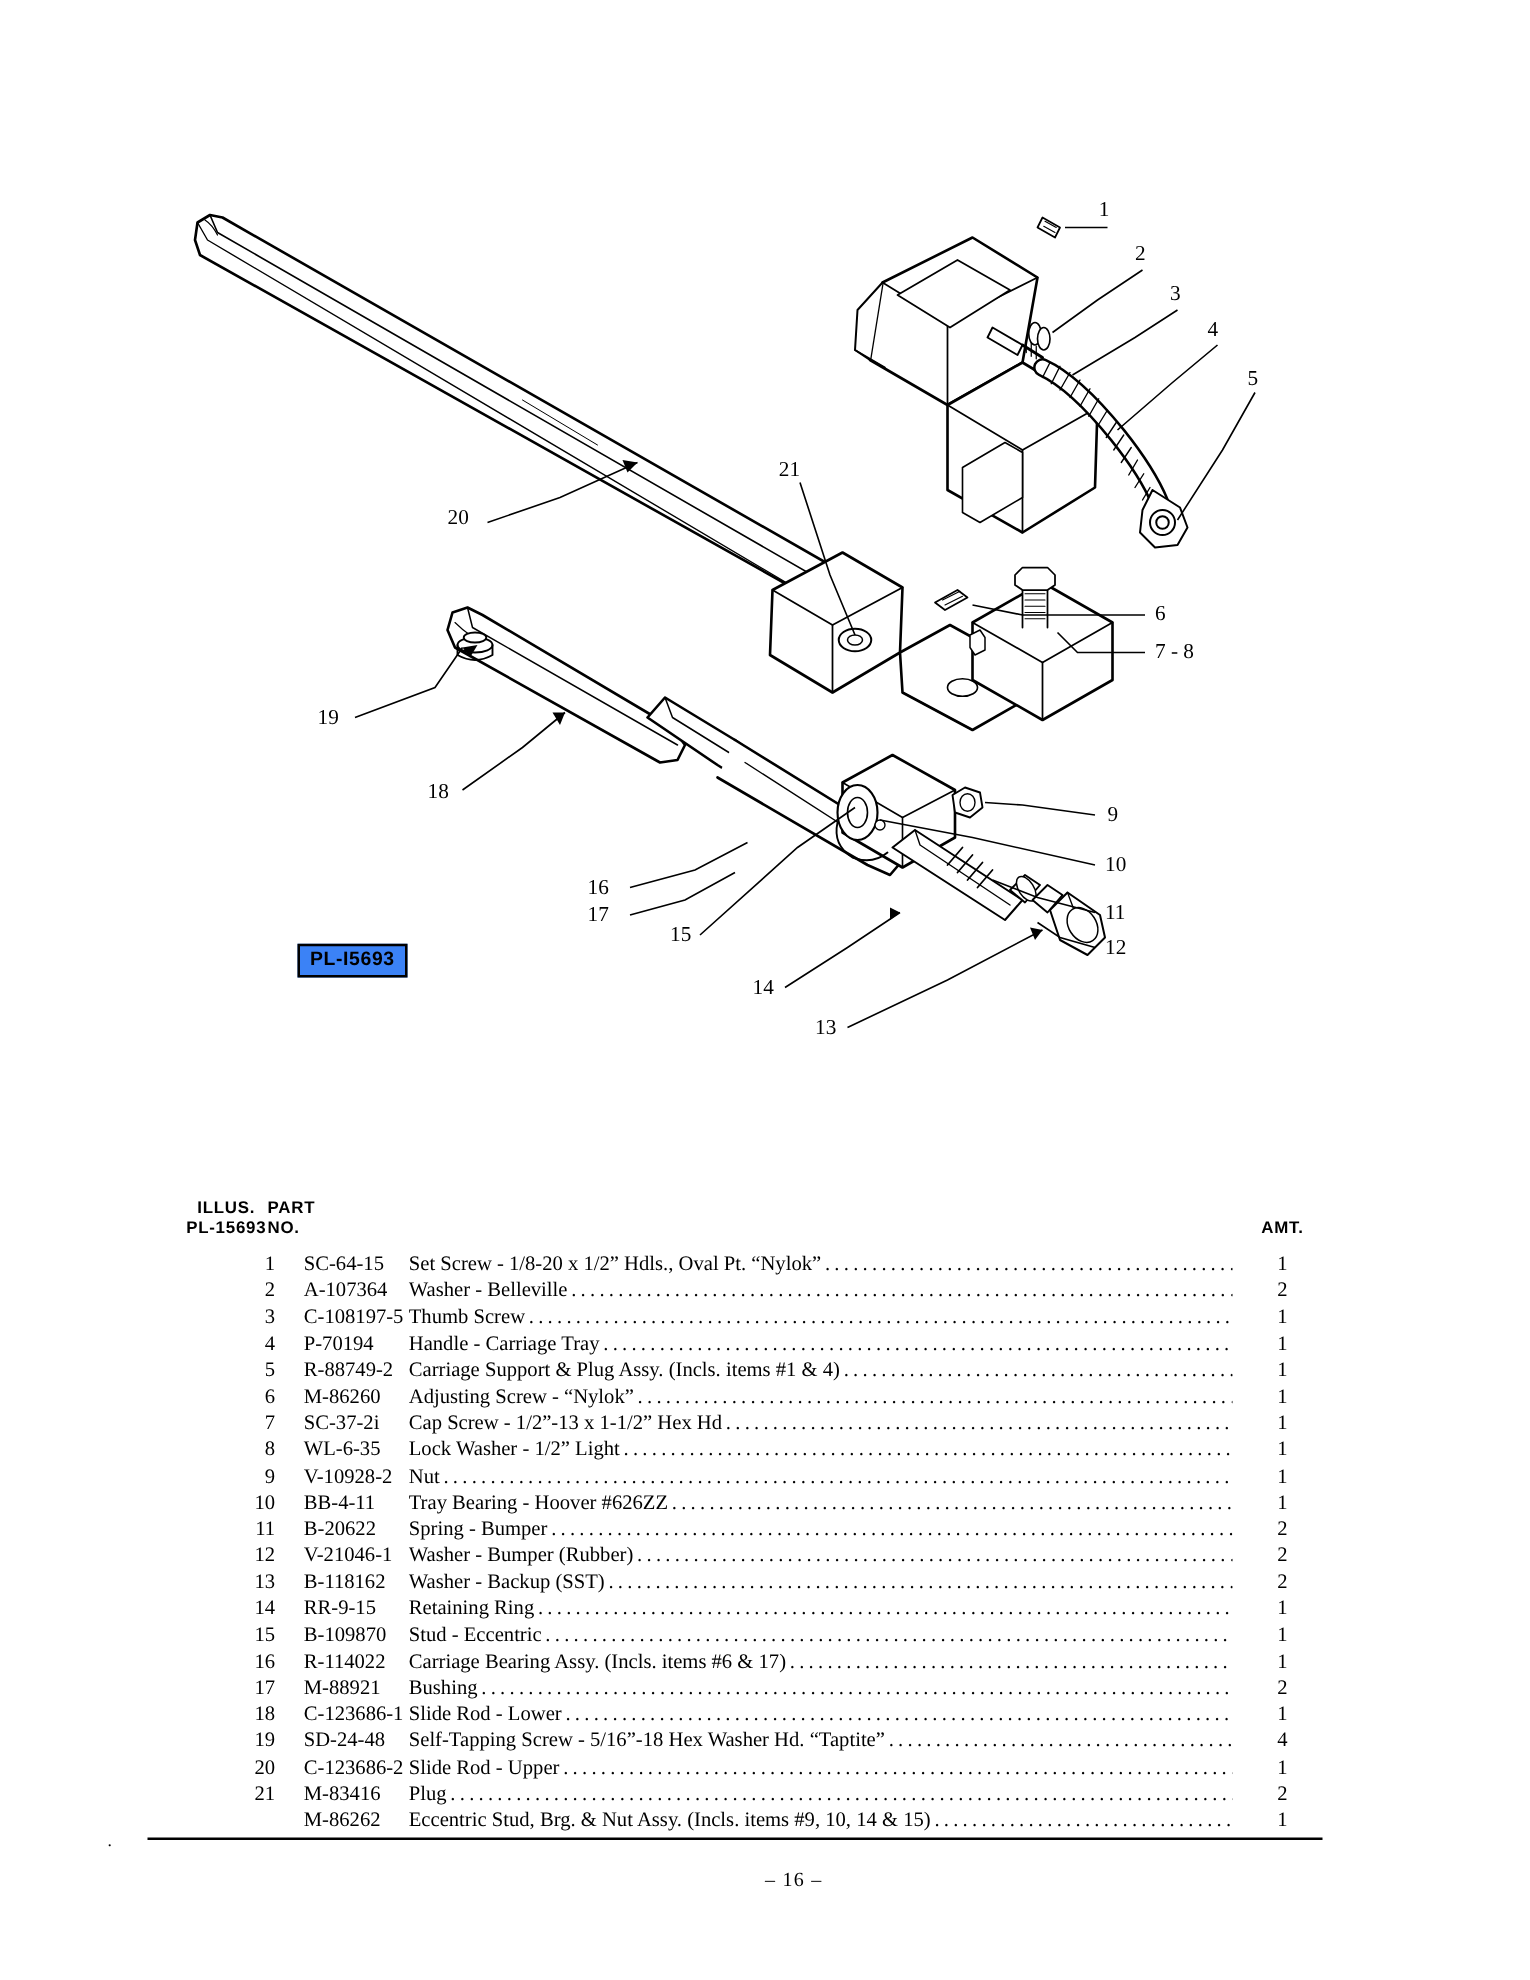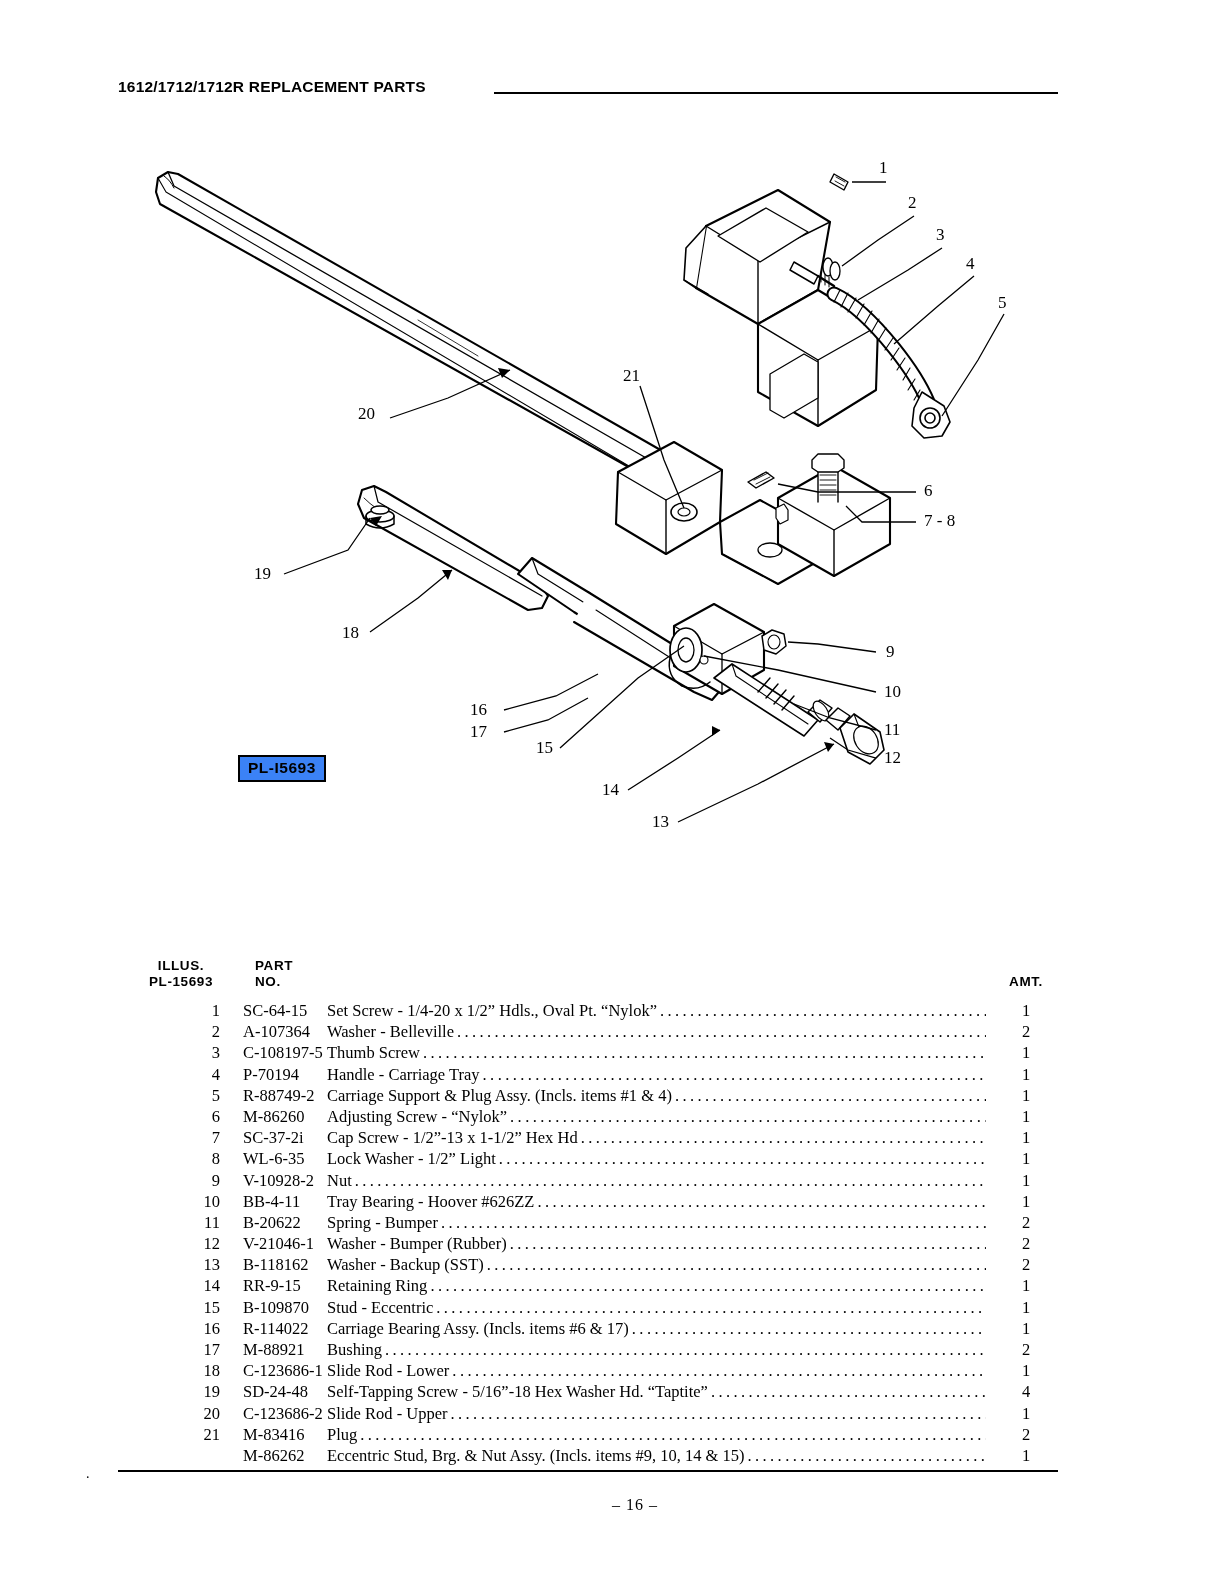--- a/index.html
+++ b/index.html
@@ -116,21 +116,20 @@
     text-align: center;
     line-height: 16px;
   }
   .th-part {
     position: absolute;
     left: 96px;
     top: 0;
     width: 110px;
     text-align: left;
     line-height: 16px;
-    margin-left: 41px;
   }
   .th-name {
     position: absolute;
     left: 300px;
     top: 16px;
     width: 560px;
     text-align: center;
   }
   .th-amt {
     position: absolute;
@@ -201,24 +200,20 @@
     font-size: 16px;
     letter-spacing: 1px;
     padding-left: 24px;
   }
 </style>
 </head>
 <body>
 
 <div class="page">
 
-  <div class="header">
-    <div class="header-title">1612/1712/1712R REPLACEMENT PARTS</div>
-    <div class="header-rule"></div>
-  </div>
 
   <div class="figure">
     <svg width="960" height="740" viewBox="0 0 960 740">
       <g fill="none" stroke="#000" stroke-width="2.1" stroke-linejoin="round" stroke-linecap="round">
 
         <path d="M38 62 L40 48 L50 42 L60 44 L560 330 L566 344 L560 356 L548 358 L42 74 Z" fill="#fff"></path>
         <path d="M50 42 L56 56 L556 344" stroke-width="1.3"></path>
         <path d="M40 48 L48 62 L548 358" stroke-width="1.1"></path>
         <ellipse cx="553" cy="343" rx="9" ry="13" transform="rotate(-30 553 343)" stroke-width="1.5"></ellipse>
         <path d="M46 46 Q52 50 56 58" stroke-width="1"></path>
@@ -416,21 +411,21 @@
         <div>PART</div>
         <div>NO.</div>
       </div>
       <div class="th-amt">AMT.</div>
     </div>
 
     <div id="rows">
         <div class="row">
           <div class="c-illus">1</div>
           <div class="c-part">SC-64-15</div>
-          <div class="c-name"><span class="txt">Set Screw - 1/4-20 x 1/2” Hdls., Oval Pt. “Nylok”</span><span class="leader">........................................................................................................................</span></div>
+          <div class="c-name"><span class="txt">Set Screw - 1/8-20 x 1/2” Hdls., Oval Pt. “Nylok”</span><span class="leader">........................................................................................................................</span></div>
           <div class="c-amt">1</div>
         </div>
         <div class="row">
           <div class="c-illus">2</div>
           <div class="c-part">A-107364</div>
           <div class="c-name"><span class="txt">Washer - Belleville</span><span class="leader">........................................................................................................................</span></div>
           <div class="c-amt">2</div>
         </div>
         <div class="row">
           <div class="c-illus">3</div>

